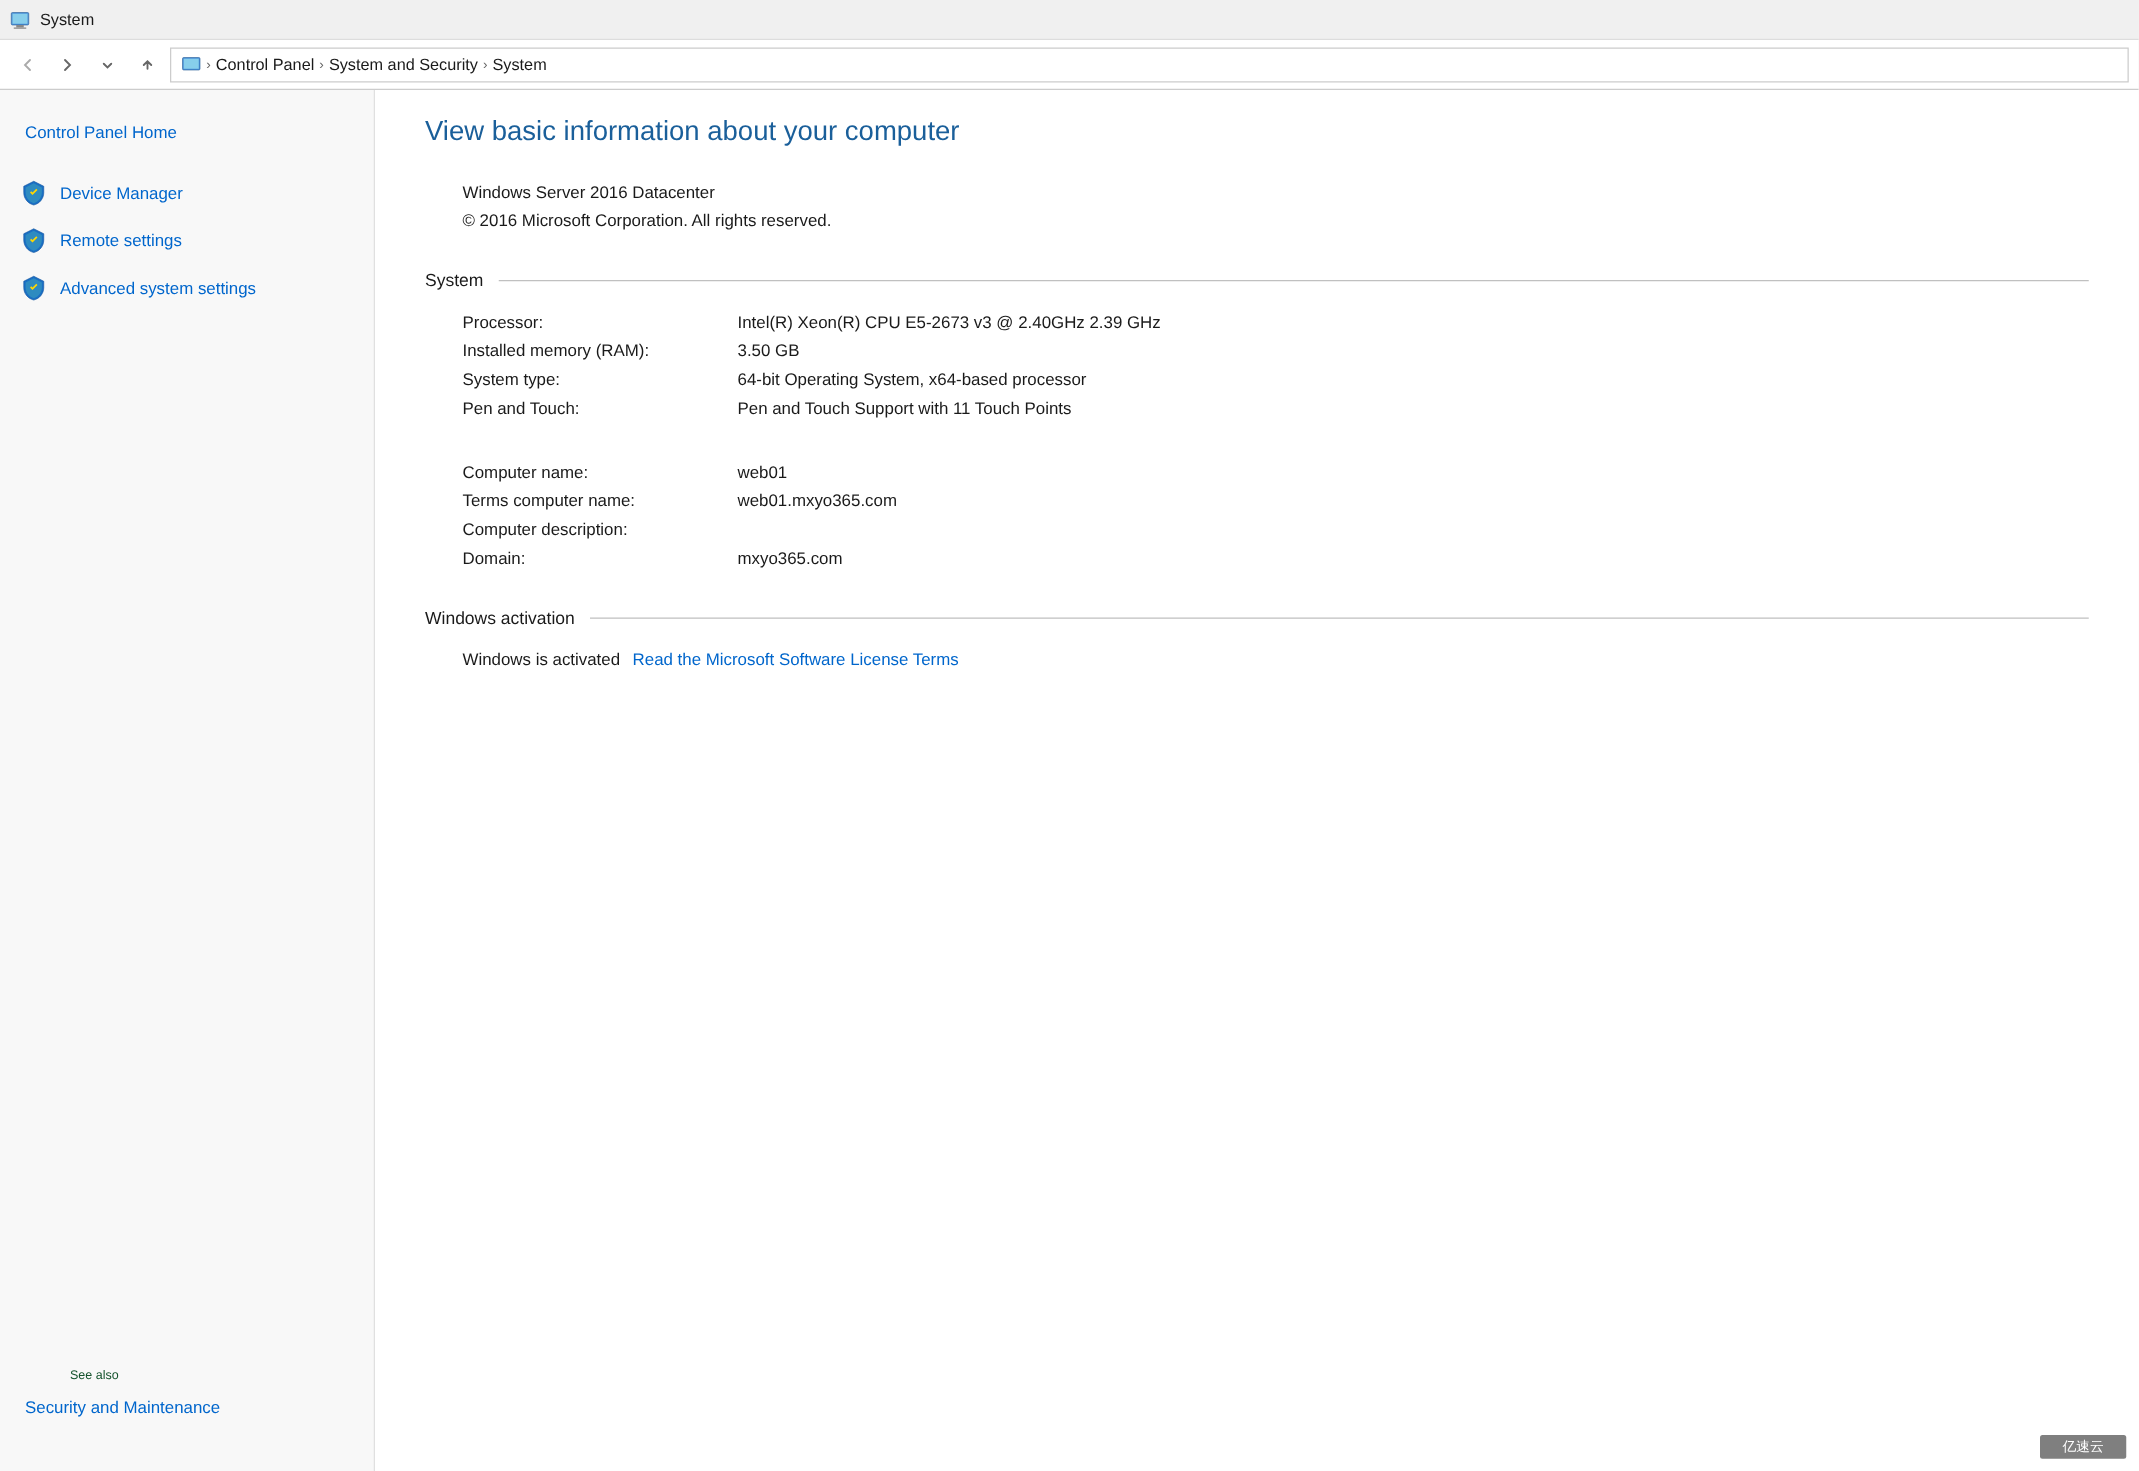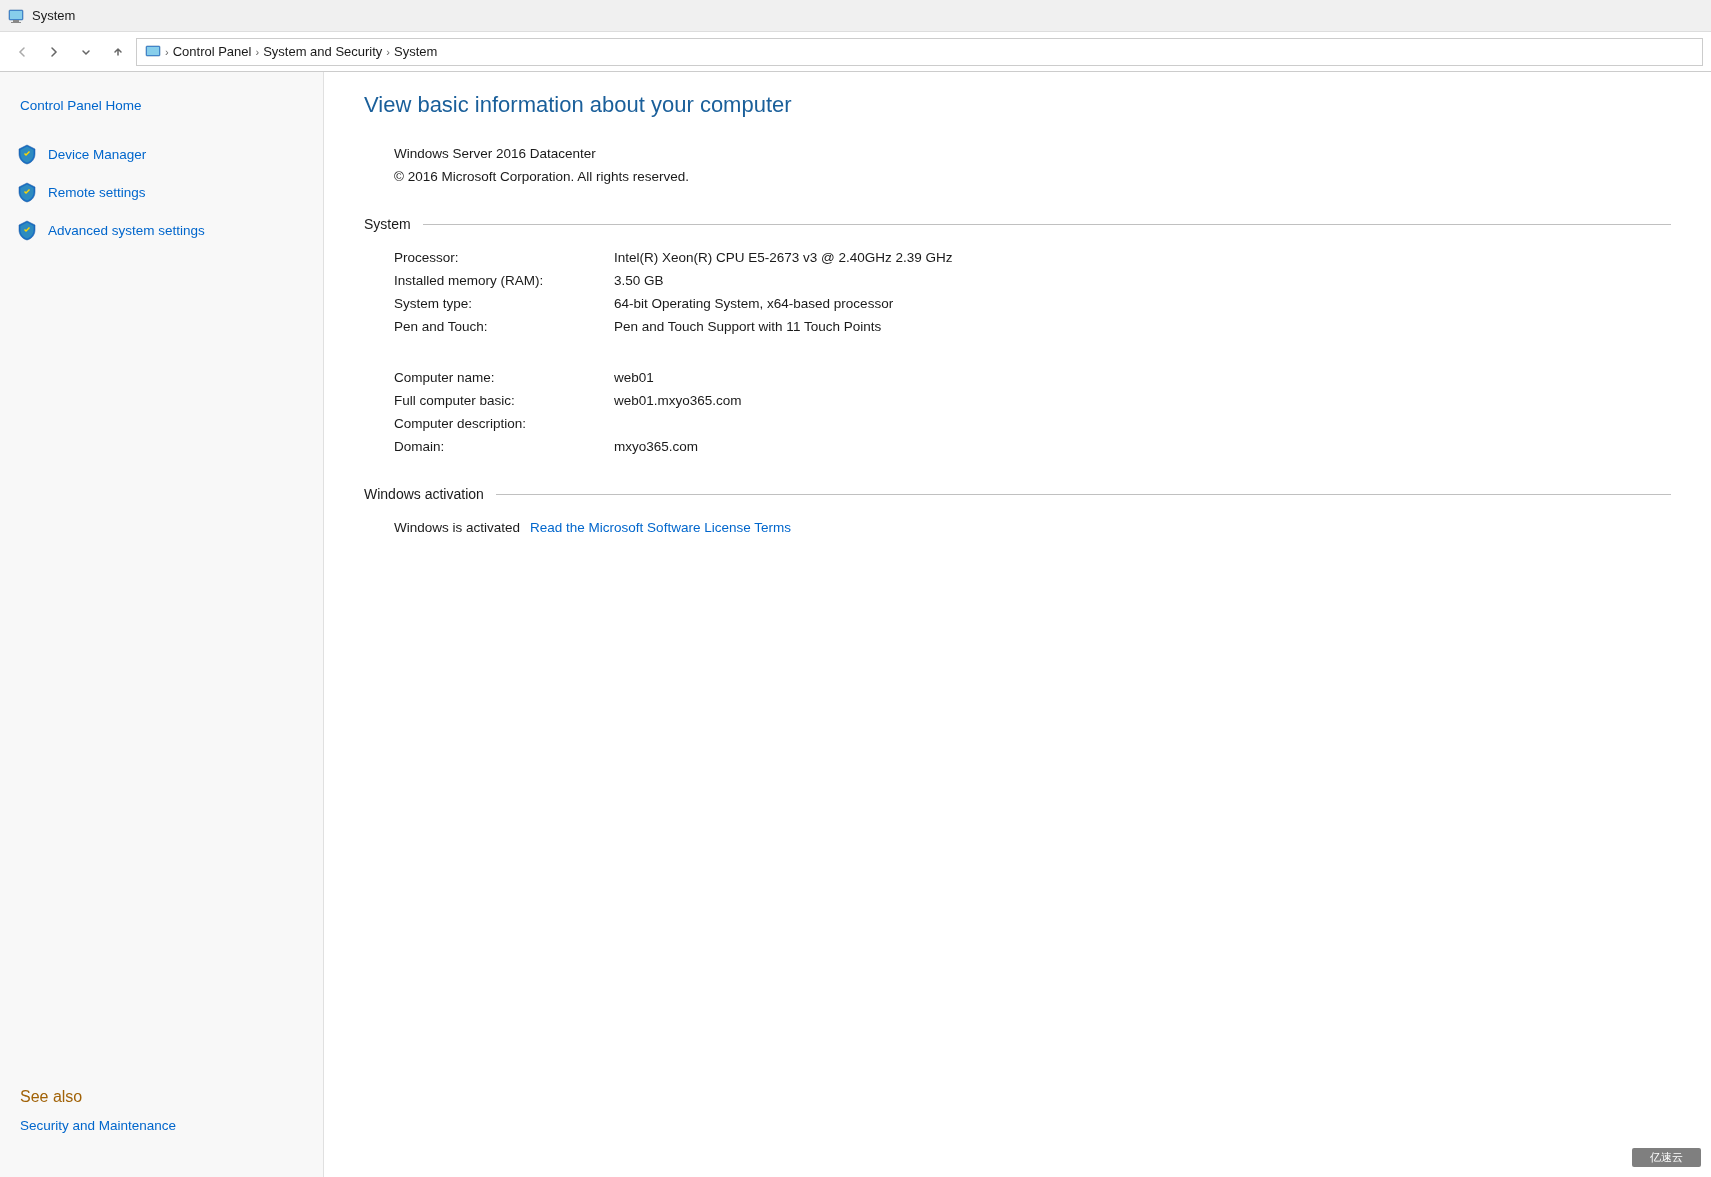--- a/index.html
+++ b/index.html
@@ -215,21 +215,21 @@
     <span class="path-segment">Control Panel</span>
     <span class="path-separator">›</span>
     <span class="path-segment">System and Security</span>
     <span class="path-separator">›</span>
     <span class="path-segment">System</span>
   </div>
 </div>
 
 <div class="main-container">
 
-  <div style="display:flex; flex-direction:column; width:324px; background:#f8f8f8; border-right:1px solid #e0e0e0; padding:20px 0;">
+  <div style="display:flex; flex-direction:column; width:300px; background:#f8f8f8; border-right:1px solid #e0e0e0; padding:20px 0;">
 
     <a class="sidebar-link">Control Panel Home</a>
 
     <div style="margin-top:16px;">
 
       <div class="sidebar-link-with-icon">
         <svg class="shield-icon" viewBox="0 0 22 22">
           <path d="M11 2L3 6v5c0 5 3.5 9 8 10 4.5-1 8-5 8-10V6z" fill="#1a6fc4" stroke="#1557a0" stroke-width="0.5"></path>
           <path d="M11 3.5L4.5 7v4c0 4 2.8 7.5 6.5 8.5 3.7-1 6.5-4.5 6.5-8.5V7z" fill="#2e8bc0"></path>
           <polygon points="8,11 10,13 14,9 13,8 10,11 9,10" fill="#ffd700"></polygon>
@@ -252,21 +252,21 @@
           <path d="M11 3.5L4.5 7v4c0 4 2.8 7.5 6.5 8.5 3.7-1 6.5-4.5 6.5-8.5V7z" fill="#2e8bc0"></path>
           <polygon points="8,11 10,13 14,9 13,8 10,11 9,10" fill="#ffd700"></polygon>
         </svg>
         <span>Advanced system settings</span>
       </div>
     </div>
 
     <div style="flex:1;"></div>
 
     <div style="padding: 0 20px 20px 20px;">
-      <div style="font-size:16px; color:#a16207; margin-bottom:8px;">See also</div>
+      <div style="font-size:10px; color:#14532d; margin-bottom:8px;margin-left:36px;">See also</div>
       <a class="sidebar-link" style="padding:4px 0;">Security and Maintenance</a>
     </div>
   </div>
 
   <div class="content">
 
     <h1 class="page-title">View basic information about your computer</h1>
 
     <div class="section">
       <div class="info-row">
@@ -299,21 +299,21 @@
         <span class="info-value">Pen and Touch Support with 11 Touch Points</span>
       </div>
     </div>
 
     <div class="section">
       <div class="info-row">
         <span class="info-label">Computer name:</span>
         <span class="info-value">web01</span>
       </div>
       <div class="info-row">
-        <span class="info-label">Full computer basic:</span>
+        <span class="info-label">Terms computer name:</span>
         <span class="info-value">web01.mxyo365.com</span>
       </div>
       <div class="info-row">
         <span class="info-label">Computer description:</span>
         <span class="info-value"></span>
       </div>
       <div class="info-row">
         <span class="info-label">Domain:</span>
         <span class="info-value">mxyo365.com</span>
       </div>

